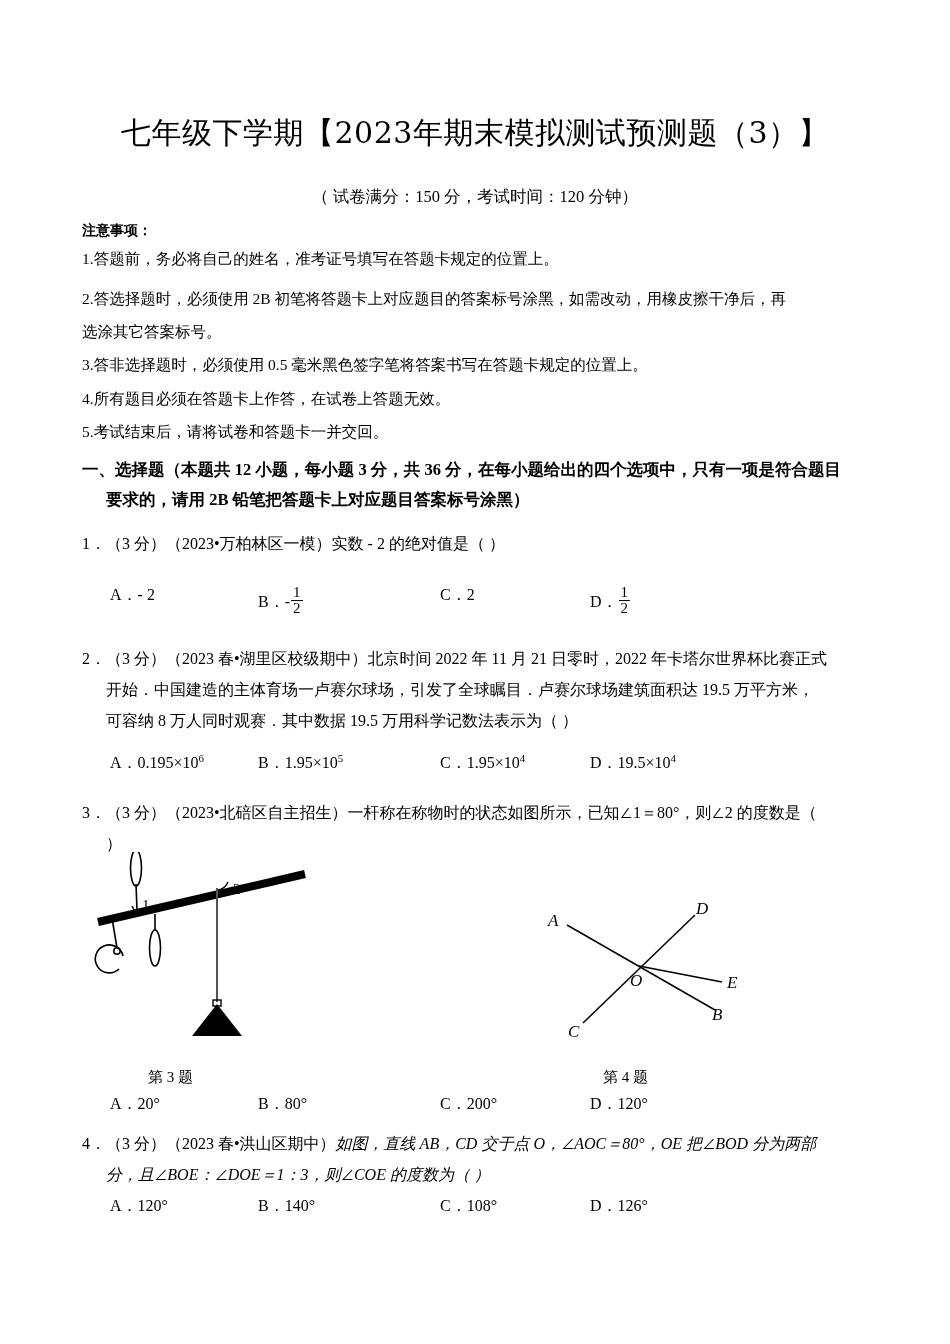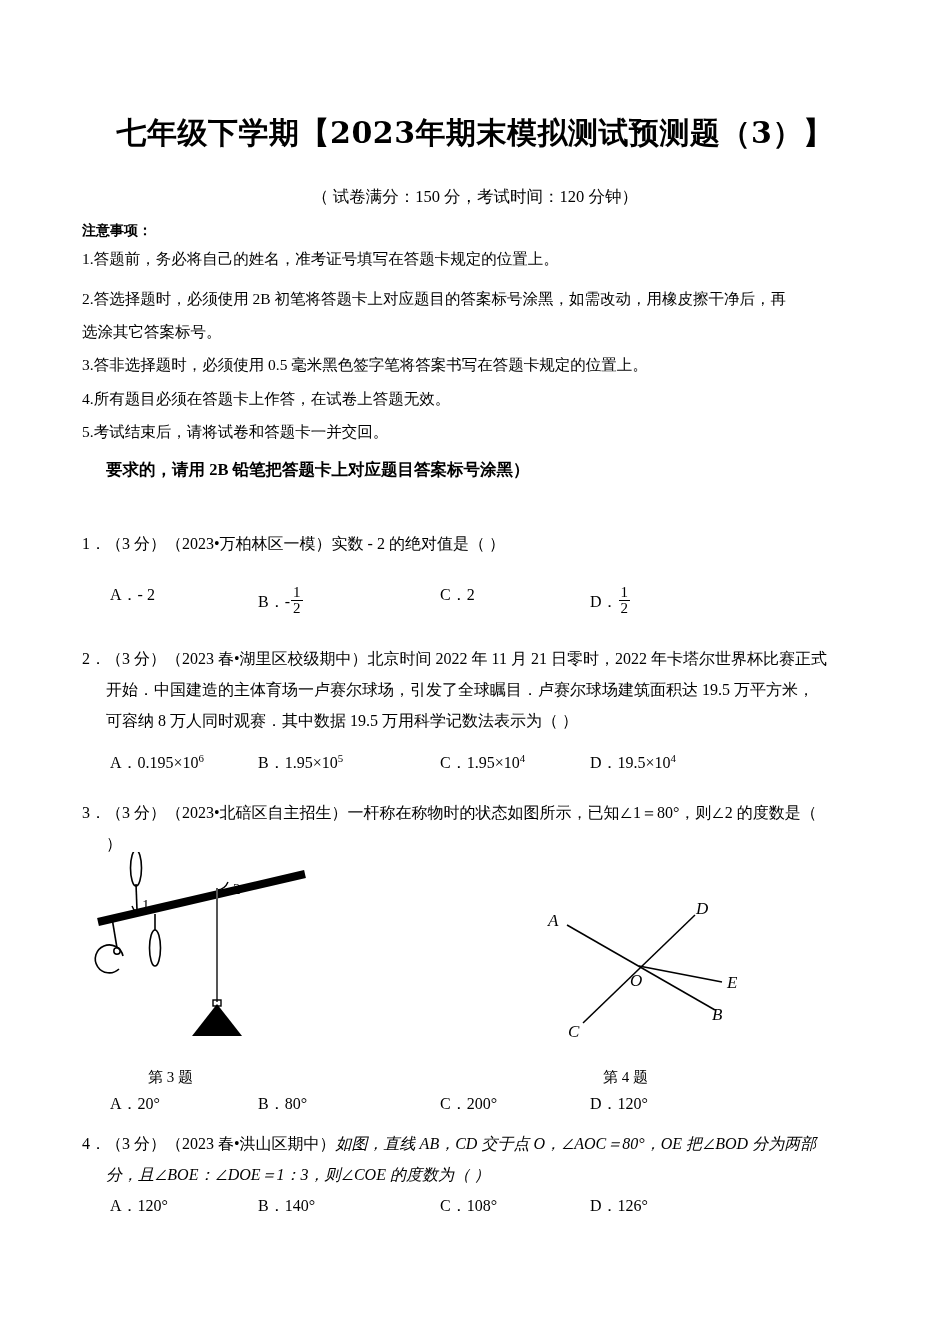--- a/index.html
+++ b/index.html
@@ -20,21 +20,21 @@
     left: 0; top: 0;
     width: 950px;
     height: 1344px;
   }
   .doc-title {
     position: absolute;
     left: 0; top: 113px;
     width: 950px;
     text-align: center;
     font-family: "DejaVu Serif", "Liberation Serif", serif;
-    font-weight: bold;
+    font-weight: normal;
     font-size: 30px;
     letter-spacing: 0.5px;
     white-space: nowrap;
   }
   .subtitle {
     position: absolute;
     left: 0; top: 186px;
     width: 950px;
     text-align: center;
     font-size: 16.5px;
@@ -152,20 +152,21 @@
 
   <div class="notes-head">注意事项：</div>
   <div class="note note-1">1.答题前，务必将自己的姓名，准考证号填写在答题卡规定的位置上。</div>
   <div class="note note-2a">2.答选择题时，必须使用 2B 初笔将答题卡上对应题目的答案标号涂黑，如需改动，用橡皮擦干净后，再</div>
   <div class="note note-2b">选涂其它答案标号。</div>
   <div class="note note-3">3.答非选择题时，必须使用 0.5 毫米黑色签字笔将答案书写在答题卡规定的位置上。</div>
   <div class="note note-4">4.所有题目必须在答题卡上作答，在试卷上答题无效。</div>
   <div class="note note-5">5.考试结束后，请将试卷和答题卡一并交回。</div>
 
   <div class="section-head">
+    <span>一、选择题（本题共 12 小题，每小题 3 分，共 36 分，在每小题给出的四个选项中，只有一项是符合题目</span>
     <span class="l2">要求的，请用 2B 铅笔把答题卡上对应题目答案标号涂黑）</span>
   </div>
 
   <div class="q-stem q1-stem">
     <span>1．</span><span>（3 分）</span><span>（2023•万柏林区一模）</span><span>实数 - 2 的绝对值是（      ）</span>
   </div>
   <div class="opt-row q1-opts">
     <span class="opt oA"><span class="lbl">A．</span><span>- 2</span></span>
     <span class="opt oB"><span class="lbl">B．</span><span>-</span><span class="frac"><span class="num">1</span><span class="den">2</span></span></span>
     <span class="opt oC"><span class="lbl">C．</span><span>2</span></span>

